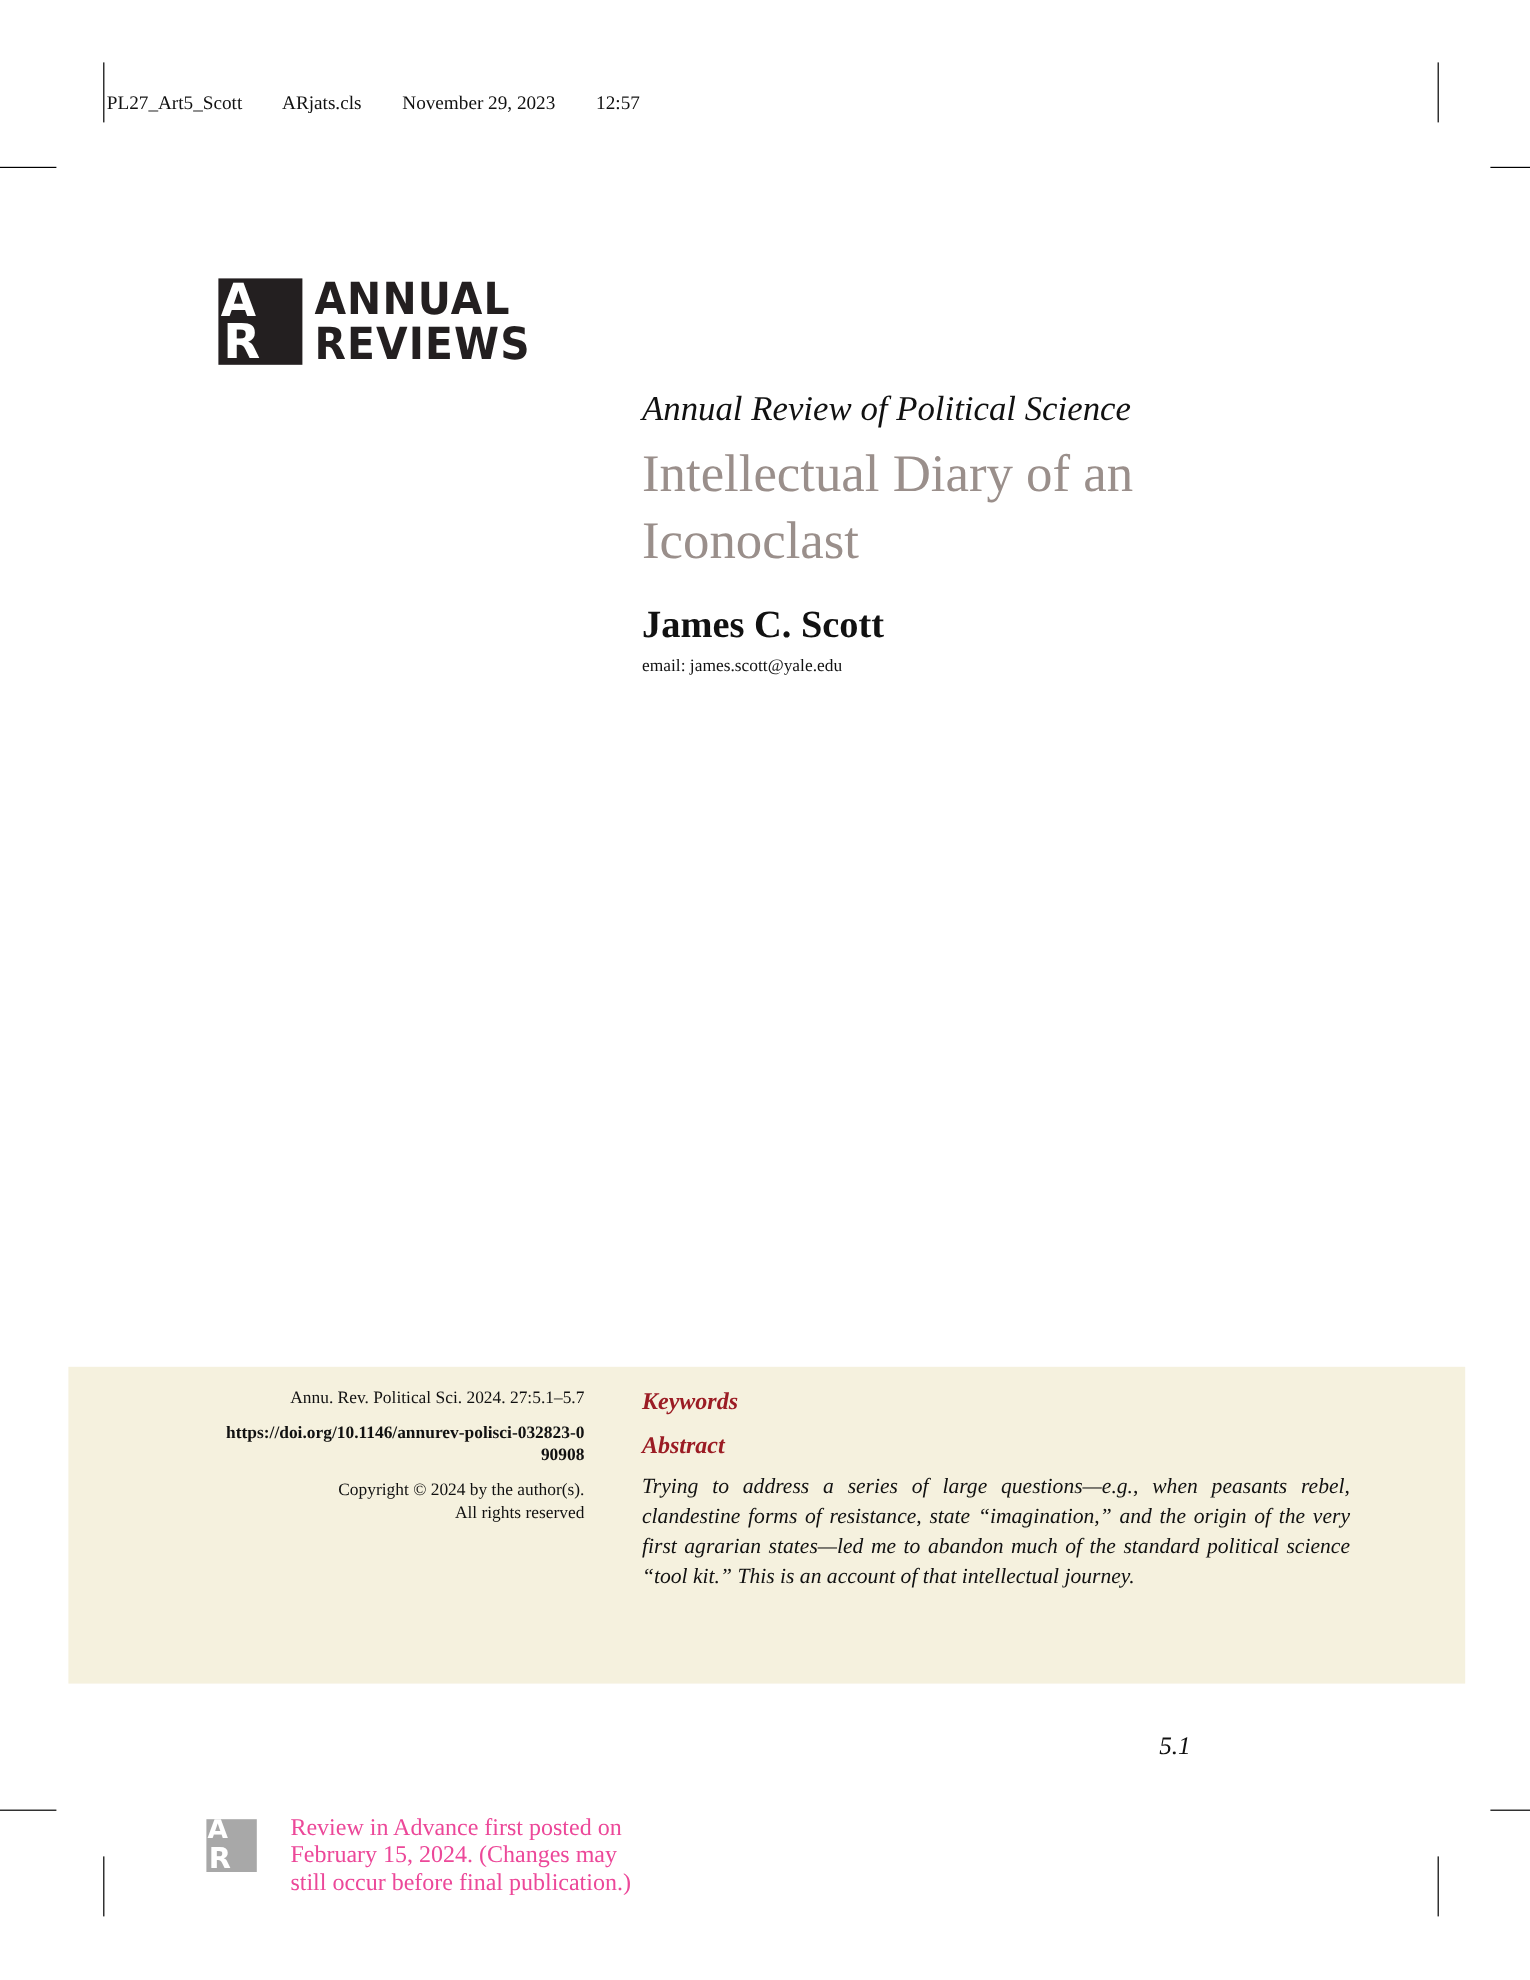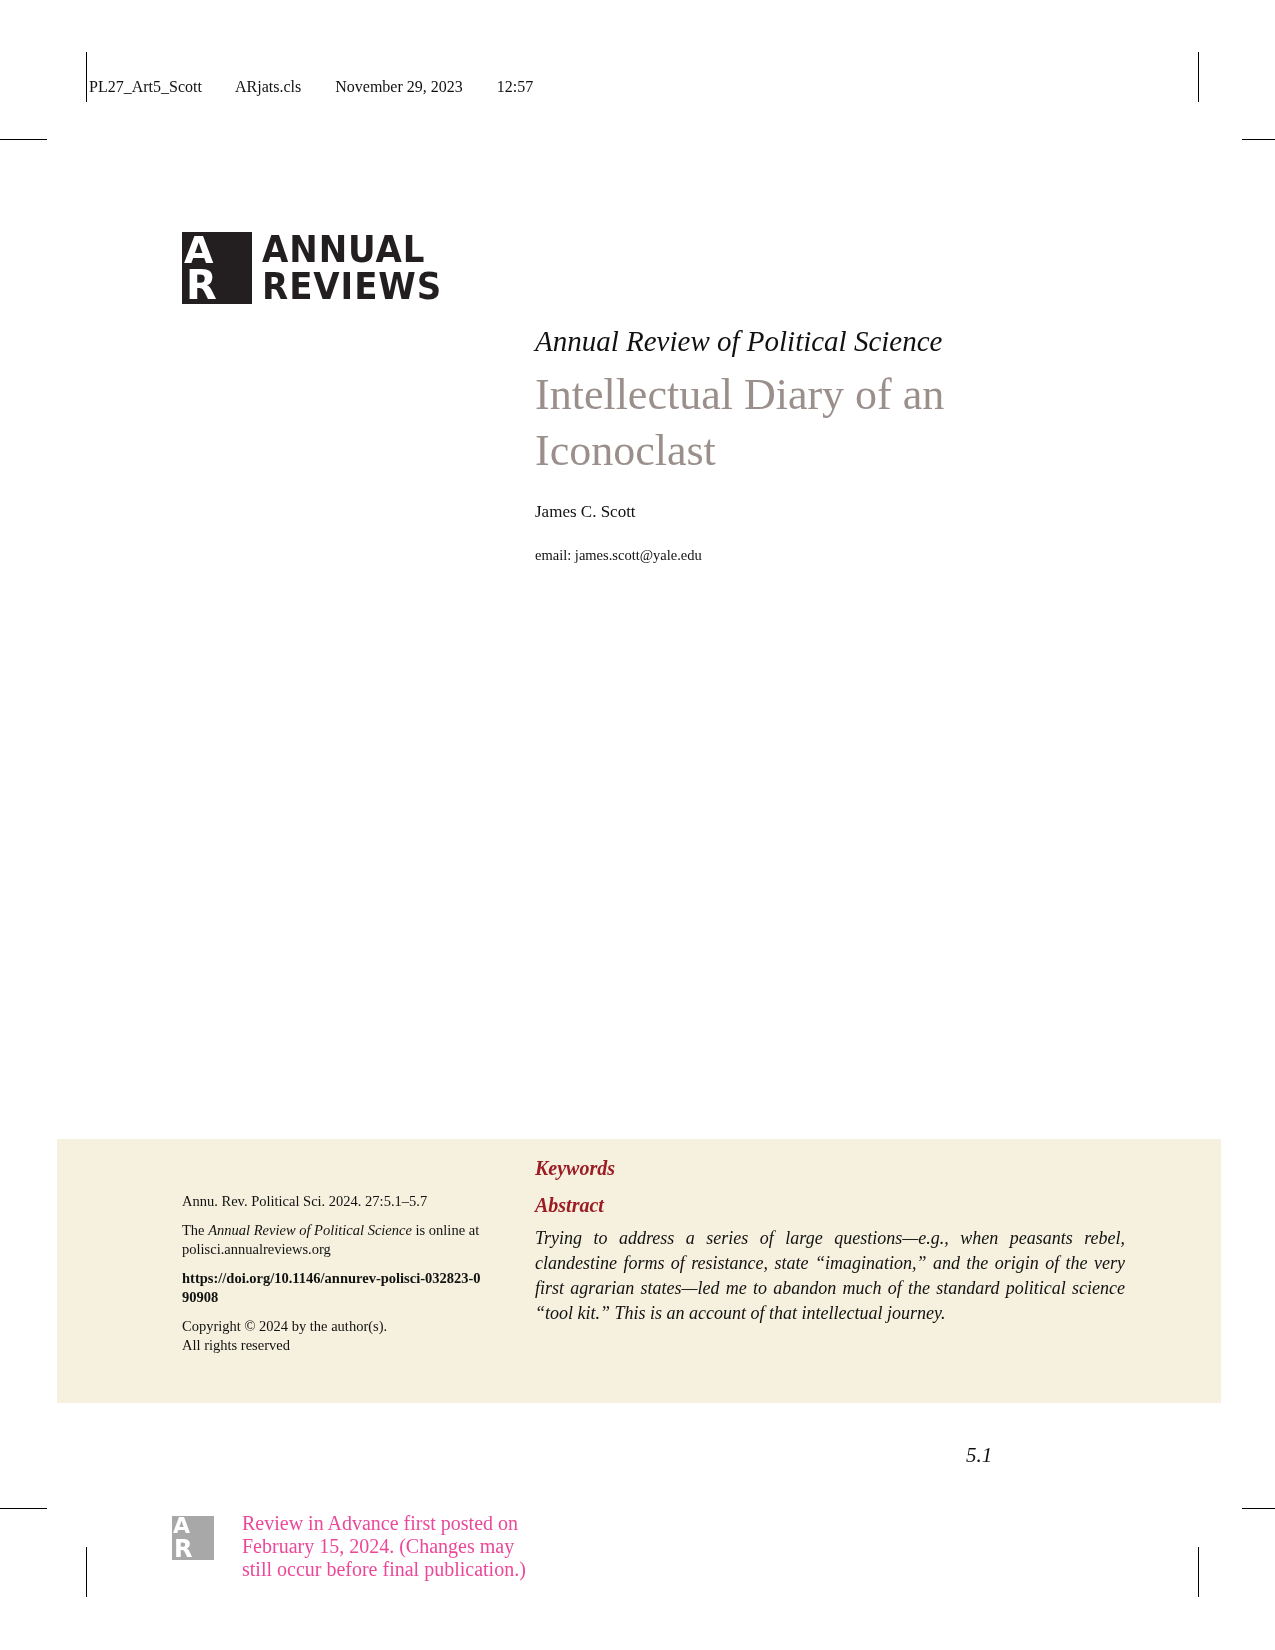--- a/index.html
+++ b/index.html
@@ -17,21 +17,21 @@
   .logo-box .la, .logo-box .lr { position:absolute; color:#fff; font-family:"DejaVu Sans",sans-serif; font-weight:bold; }
   .logo-box .la { left:2px; top:-4px; font-size:38px; }
   .logo-box .lr { left:4px; top:30px; font-size:40px; }
   .logo-word { position:absolute; left:80px; font-family:"DejaVu Sans",sans-serif; font-weight:bold; font-size:37px;
                color:#231f20; letter-spacing:1px; line-height:36px; transform:scaleX(0.92); transform-origin:left; }
   .logo-word.w1 { top:0px; }
   .logo-word.w2 { top:37px; }
 
   .journal { top:325px; left:535px; font-size:29px; font-style:italic; color:#111; white-space:nowrap; }
   .title { top:367px; left:535px; font-size:44px; line-height:56px; color:#9a8f8b; width:520px; }
-  .author { top:502px; left:535px; font-size:17px; color:#111; }
+  .author { top:502px; left:535px; font-size:32px; color:#111;font-weight:bold; }
   .affil { top:545px; left:535px; font-size:14.5px; line-height:20px; color:#111; width:560px; }
 
   .panel { top:1139px; left:57px; width:1164px; height:264px; background:#f5f1de; }
   .leftcol { left:182px; width:305px; font-size:14.5px; line-height:19px; color:#111; }
   .leftcol p { margin:0; }
   .heading { font-size:20px; font-weight:bold; color:#9b1c24; }
   .body-text { left:535px; width:590px; font-size:18px; line-height:25px; color:#111;font-style:italic; }
   .abstract { text-align:justify; }
 
   .pagenum { top:1443px; left:966px; font-size:21px; font-style:italic; color:#111; }
@@ -70,23 +70,22 @@
 
 <div class="abs journal">Annual Review of Political Science</div>
 <div class="abs title">Intellectual Diary of an Iconoclast</div>
 <div class="abs author">James C. Scott</div>
 <div class="abs affil">
   <div>email: james.scott@yale.edu</div>
 </div>
 
 <div class="abs panel"></div>
 
-<div class="abs leftcol" style="top:1192px;">
+<div class="abs leftcol" style="top:1156px;text-align:right;">
   <p>Annu. Rev. Political Sci. 2024. 27:5.1–5.7</p>
-  <p style="margin-top:10px;"><span>The </span><i>Annual Review of Political Science</i><span> is online at polisci.annualreviews.org</span></p>
   <p style="margin-top:10px; word-break:break-all;font-weight:bold;">https://doi.org/10.1146/annurev-polisci-032823-090908</p>
   <p style="margin-top:10px;">Copyright © 2024 by the author(s).</p>
   <p>All rights reserved</p>
 </div>
 
 <div class="abs body-text" style="top:1156px;">
   <div class="heading">Keywords</div>
   <div class="heading" style="margin-top:12px;">Abstract</div>
   <div class="abstract" style="margin-top:8px;">Trying to address a series of large questions—e.g., when peasants rebel, clandestine forms of resistance, state “imagination,” and the origin of the very first agrarian states—led me to abandon much of the standard political science “tool kit.” This is an account of that intellectual journey.</div>
 </div>

